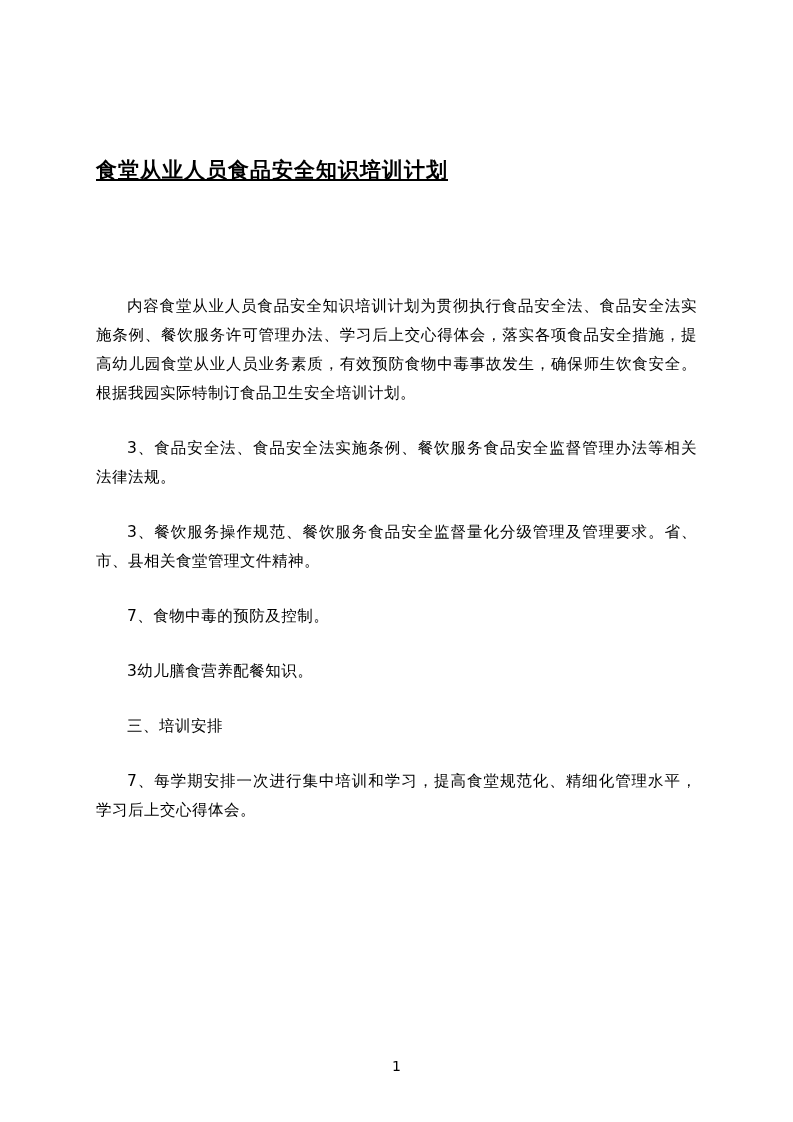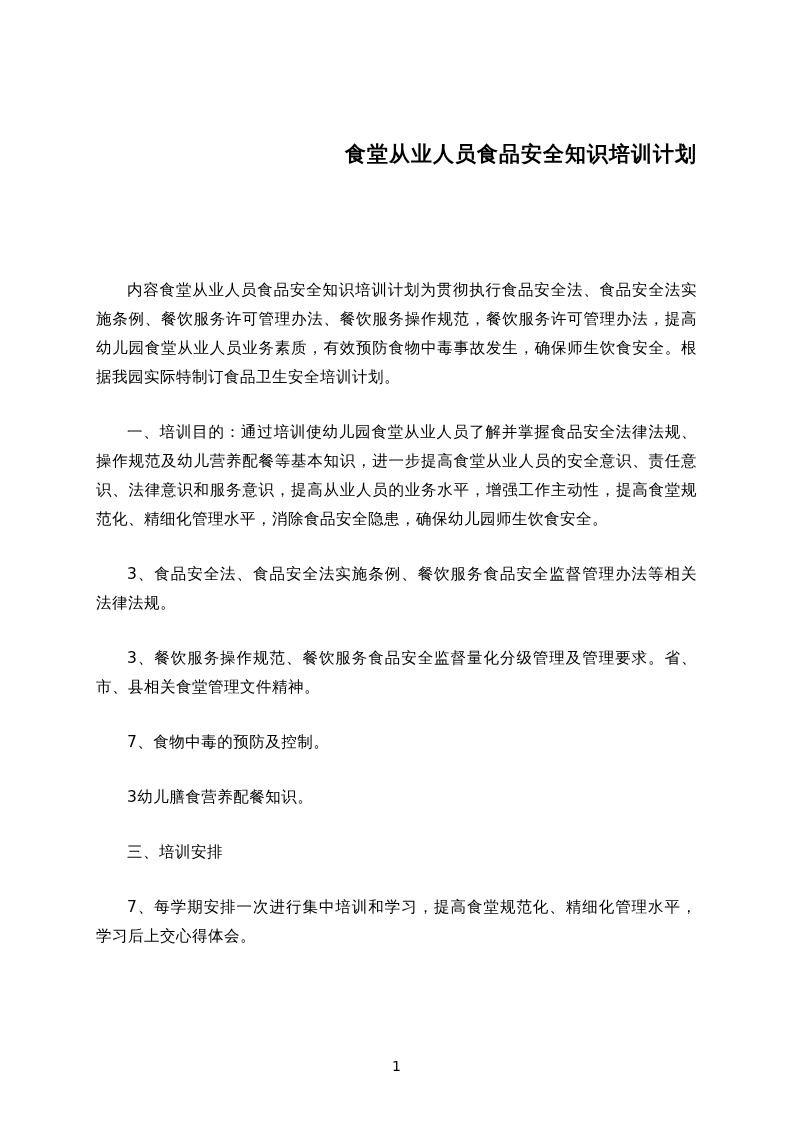--- a/index.html
+++ b/index.html
@@ -13,25 +13,26 @@
     height: 1122px;
     margin: 0 auto;
     background: #ffffff;
     box-sizing: border-box;
     padding: 140px 96px 0 96px;
     font-family: "DejaVu Sans", sans-serif;
     color: #000000;
     overflow: hidden;
   }
   .doc-title {
-    margin: 0 0 108px 0;
+    margin: 16px 0 108px 0;
     font-size: 21px;
     font-weight: 700;
-    text-align: right;
+    text-align: left;
     letter-spacing: 1px;
+    text-decoration: underline;
   }
   .doc-body p {
     margin: 0 0 26px 0;
     font-size: 15.5px;
     line-height: 29px;
     text-indent: 2em;
     text-align: justify;
     letter-spacing: 0.5px;
     font-weight: 500;
   }
@@ -45,22 +46,21 @@
     color: #000000;
   }
 </style>
 </head>
 <body>
 
 <div class="page">
   <h1 class="doc-title">食堂从业人员食品安全知识培训计划</h1>
 
   <div class="doc-body">
-    <p>内容食堂从业人员食品安全知识培训计划为贯彻执行食品安全法、食品安全法实施条例、餐饮服务许可管理办法、餐饮服务操作规范，餐饮服务许可管理办法，提高幼儿园食堂从业人员业务素质，有效预防食物中毒事故发生，确保师生饮食安全。根据我园实际特制订食品卫生安全培训计划。</p>
-    <p>一、培训目的：通过培训使幼儿园食堂从业人员了解并掌握食品安全法律法规、操作规范及幼儿营养配餐等基本知识，进一步提高食堂从业人员的安全意识、责任意识、法律意识和服务意识，提高从业人员的业务水平，增强工作主动性，提高食堂规范化、精细化管理水平，消除食品安全隐患，确保幼儿园师生饮食安全。</p>
+    <p>内容食堂从业人员食品安全知识培训计划为贯彻执行食品安全法、食品安全法实施条例、餐饮服务许可管理办法、学习后上交心得体会，落实各项食品安全措施，提高幼儿园食堂从业人员业务素质，有效预防食物中毒事故发生，确保师生饮食安全。根据我园实际特制订食品卫生安全培训计划。</p>
     <p>3、食品安全法、食品安全法实施条例、餐饮服务食品安全监督管理办法等相关法律法规。</p>
     <p>3、餐饮服务操作规范、餐饮服务食品安全监督量化分级管理及管理要求。省、市、县相关食堂管理文件精神。</p>
     <p>7、食物中毒的预防及控制。</p>
     <p>3幼儿膳食营养配餐知识。</p>
     <p>三、培训安排</p>
     <p>7、每学期安排一次进行集中培训和学习，提高食堂规范化、精细化管理水平，学习后上交心得体会。</p>
   </div>
 
   <div class="page-number">1</div>
 </div>

